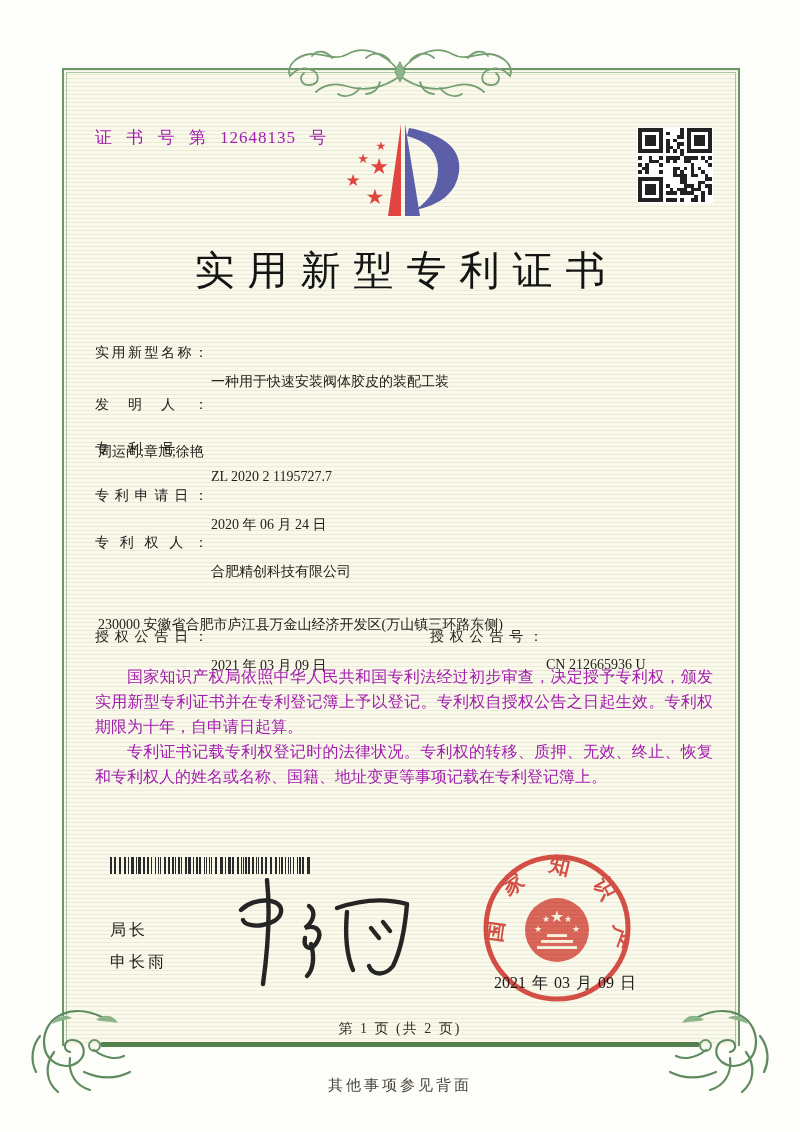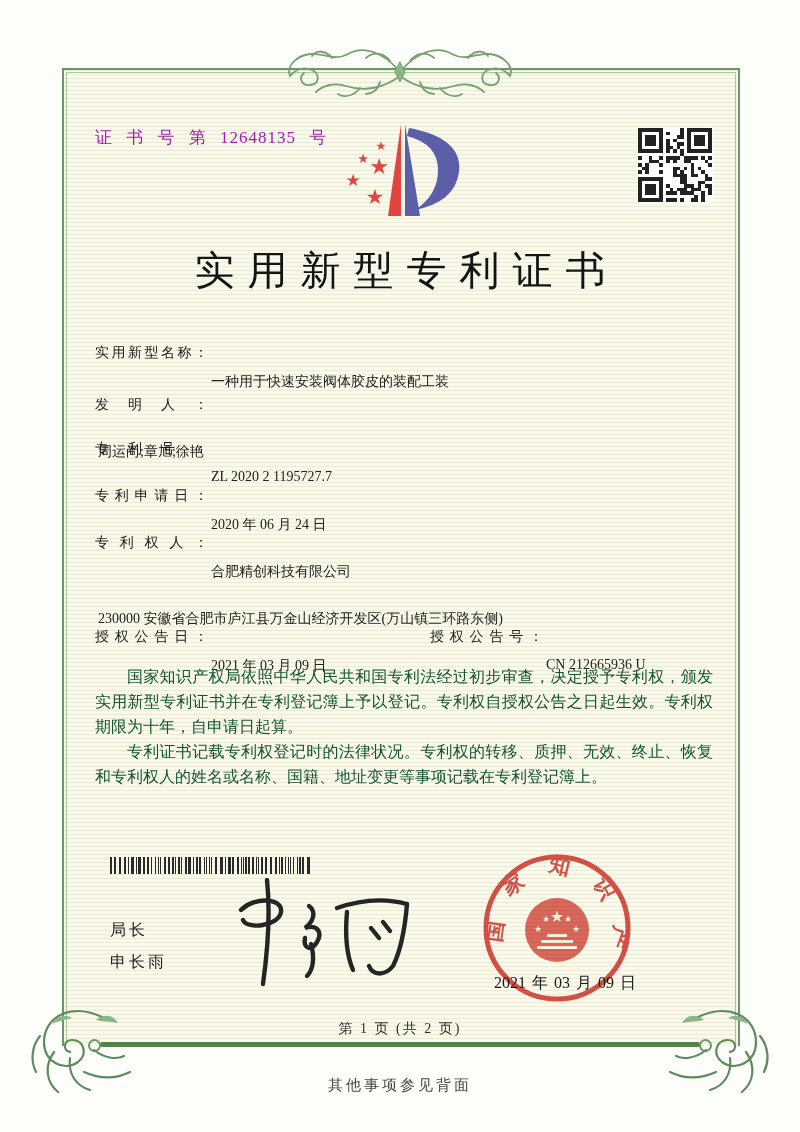--- a/index.html
+++ b/index.html
@@ -29,28 +29,28 @@
            word-spacing:8px;letter-spacing:1px;z-index:4;}
   #logo{position:absolute;left:331px;top:110px;z-index:4;}
   #qr{position:absolute;left:637px;top:127px;width:74px;height:74px;z-index:4;background:#fff;padding:1px;}
   .title{position:absolute;left:0;right:0;top:243px;text-align:center;
          font-size:40px;letter-spacing:13px;text-indent:13px;color:#141414;z-index:4;}
 
   
   .row{position:absolute;left:95px;display:flex;font-size:14px;color:#22211d;z-index:4;}
   .row .lbl{display:inline-block;width:113px;text-align:justify;text-align-last:justify;flex:none;}
   .row .val{margin-left:3px;white-space:nowrap;margin-top:29px;}
-  .row .val.wrap{white-space:normal;width:442px;line-height:20px;}
+  .row .val.wrap{white-space:normal;width:442px;line-height:32px;}
   #row-name{top:344px;} #row-inv{top:396px;flex-direction:column;} #row-pno{top:440px;}
   #row-fdate{top:487px;} #row-pat{top:534px;} #row-addr{top:580px;}
   #row-grant{top:628px;width:616px;}
   .pair2{position:absolute;left:335px;top:0;display:flex;}
 
   
-  .paras{position:absolute;left:95px;top:664px;width:618px;z-index:4;color:#14532d;}
+  .paras{position:absolute;left:95px;top:664px;width:618px;z-index:4;color:#a21caf;}
   .paras p{margin:0;font-size:16px;line-height:25px;text-indent:2em;text-align:justify;}
 
   
   #barcode{position:absolute;left:110px;top:857px;z-index:4;}
   .director-title{position:absolute;left:110px;top:920px;font-family:"Liberation Sans","DejaVu Sans",sans-serif;
                   font-size:16px;letter-spacing:3px;color:#222;z-index:4;}
   .director-name{position:absolute;left:110px;top:952px;font-family:"Liberation Sans","DejaVu Sans",sans-serif;
                  font-size:16px;letter-spacing:3px;color:#222;z-index:4;}
   #signature{position:absolute;left:225px;top:878px;z-index:5;}
   #seal{position:absolute;left:472px;top:846px;z-index:5;mix-blend-mode:multiply;opacity:.93;}

